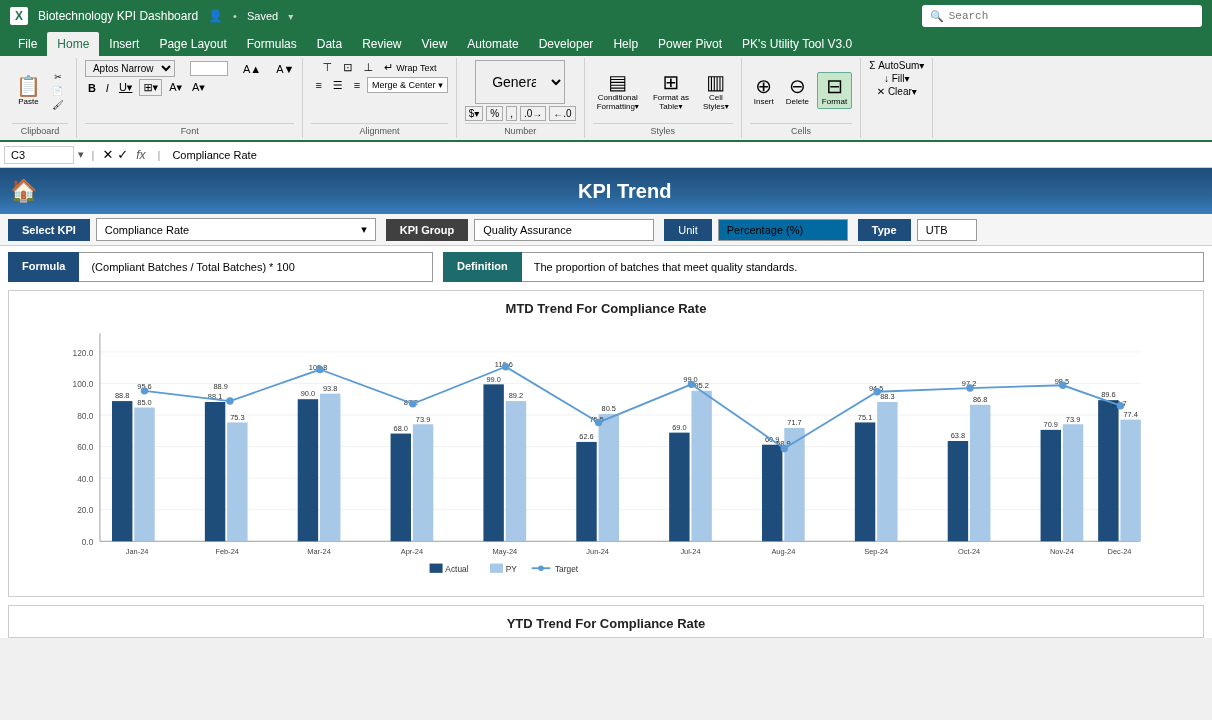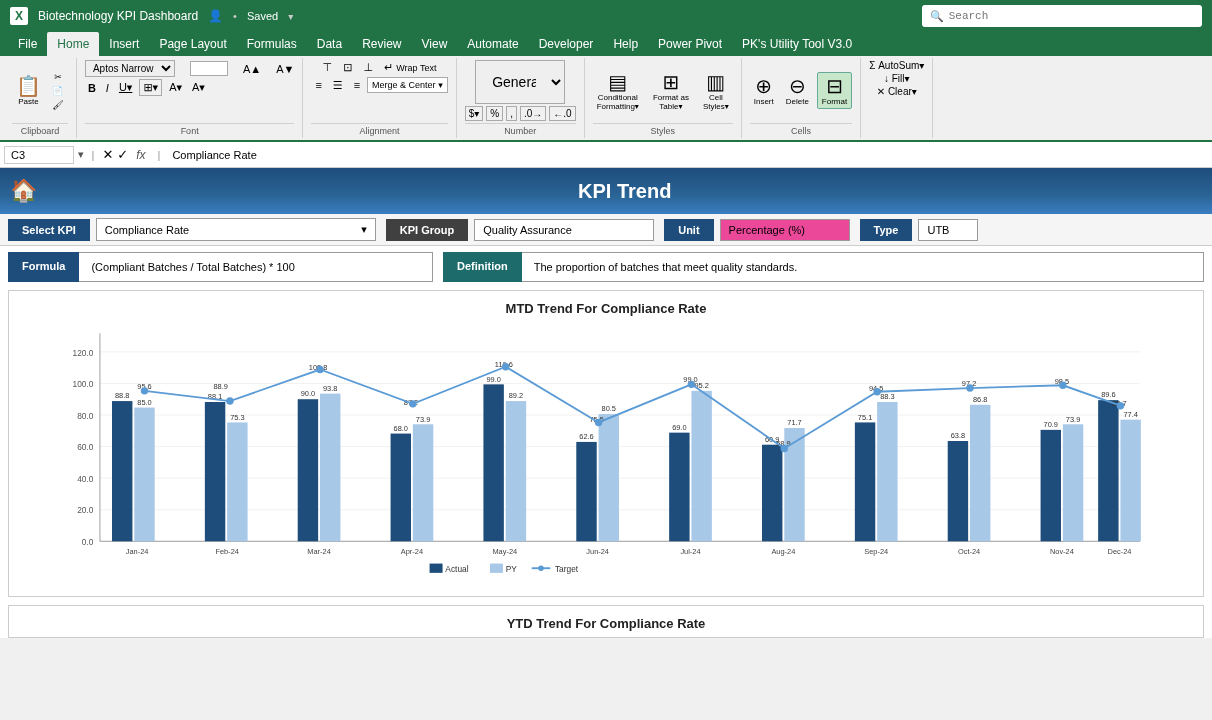--- a/index.html
+++ b/index.html
@@ -232,22 +232,22 @@
   <div style="display:flex;align-items:center;padding:4px 8px;background:#f5f5f5;gap:6px;border-bottom:1px solid #ccc;">
     <span style="background:#1e4d7b;color:#fff;padding:5px 14px;font-size:11px;font-weight:600;">Select KPI</span>
     <div style="display:flex;align-items:center;background:#fff;border:1px solid #999;padding:4px 8px;min-width:280px;justify-content:space-between;">
       <span>Compliance Rate</span>
       <span style="cursor:pointer;">▾</span>
     </div>
     <span style="background:#404040;color:#fff;padding:5px 14px;font-size:11px;font-weight:600;margin-left:4px;">KPI Group</span>
     <div style="background:#fff;border:1px solid #999;padding:4px 8px;min-width:180px;">
       <span>Quality Assurance</span>
     </div>
-    <span style="background:#1e4d7b;color:#fff;padding:5px 14px;font-size:11px;font-weight:700;margin-left:4px;">Unit</span>
-    <div style="background:#ec4899;border:1px solid #999;padding:4px 8px;min-width:130px;">
+    <span style="background:#1e4d7b;color:#fff;padding:5px 14px;font-size:11px;font-weight:400;margin-left:4px;">Unit</span>
+    <div style="background:#0369a1;border:1px solid #999;padding:4px 8px;min-width:130px;">
       <span>Percentage (%)</span>
     </div>
     <span style="background:#1e4d7b;color:#fff;padding:5px 14px;font-size:11px;font-weight:600;margin-left:4px;">Type</span>
     <div style="background:#fff;border:1px solid #999;padding:4px 8px;min-width:60px;">
       <span>UTB</span>
     </div>
   </div>
 
   <div style="display:flex;margin:6px 8px;gap:0;">
     <span style="background:#1e4d7b;color:#fff;padding:8px 14px;font-size:11px;font-weight:600;">Formula</span>

